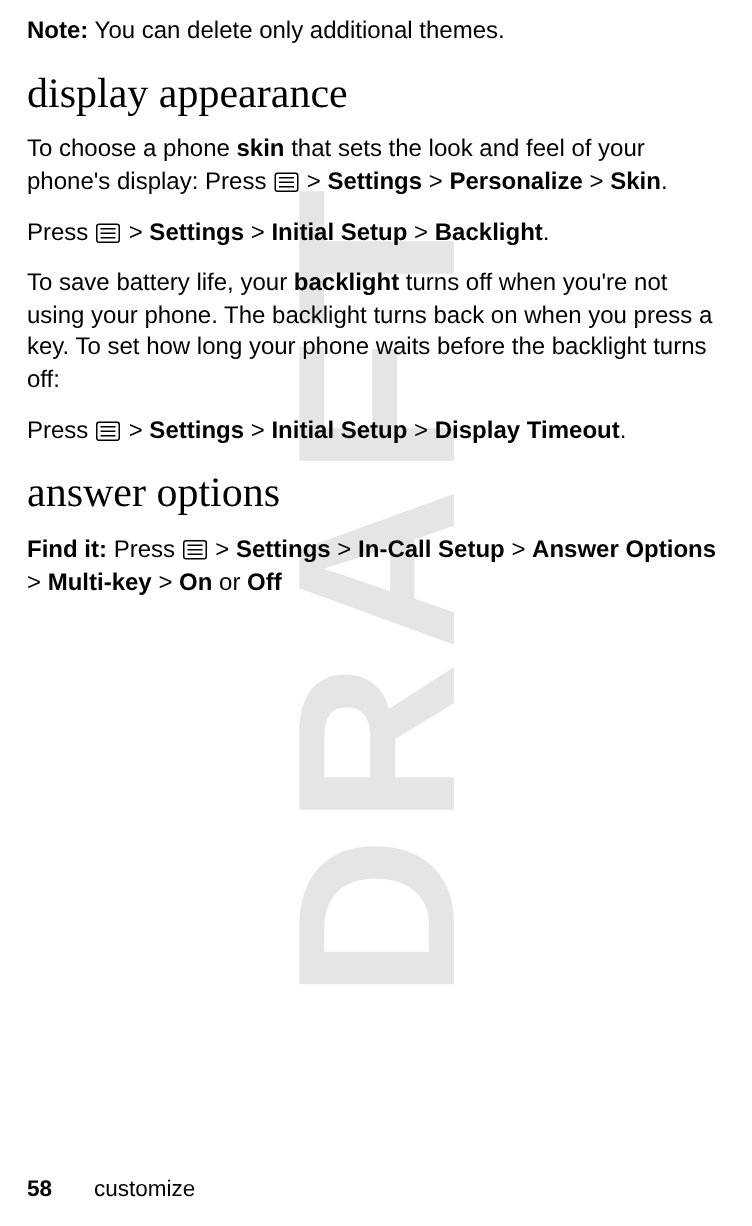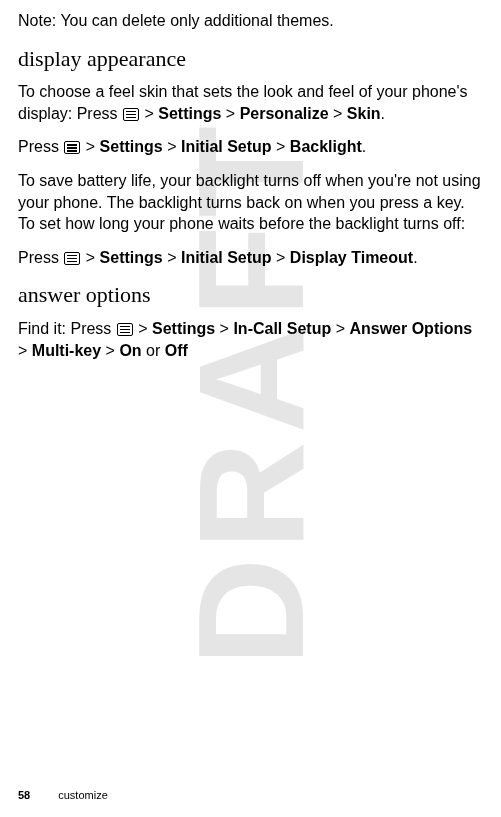--- a/index.html
+++ b/index.html
@@ -26,26 +26,26 @@
     white-space: nowrap;
     pointer-events: none;
     user-select: none;
     z-index: 0;
   }
   .content { position: relative; z-index: 1; }
   p { font-size: 16px; margin-bottom: 12px; }
   h2 {
     font-family: "Times New Roman", Times, serif;
     font-weight: 400;
-    font-size: 22px;
+    font-size: 28px;
     margin-top: 6px;
     margin-bottom: 8px;
   }
   .nowrap { white-space: nowrap; }
-  .bold { font-weight: 400; }
+  .bold { font-weight: 700; }
   .cond { font-family: "Arial Narrow", Arial, sans-serif; font-stretch: condensed; font-weight: 700; }
   .menuicon {
     display: inline-block;
     width: 16px;
     height: 13px;
     border: 1.5px solid #000;
     border-radius: 2px;
     vertical-align: -2px;
     position: relative;
     margin: 0 1px;
@@ -56,39 +56,39 @@
     left: 2px; right: 2px; top: 2px;
     height: 1.2px;
     background: #000;
     box-shadow: 0 3px 0 #000, 0 6px 0 #000;
   }
   .footer {
     position: absolute;
     bottom: 14px;
     left: 18px;
     right: 18px;
-    font-size: 11px;
+    font-size: 15px;
   }
   .footer .pg { font-weight: 700; margin-right: 28px; }
 </style>
 </head>
 <body>
 
 <div class="watermark">DRAFT</div>
 
 <div class="content">
 
   <p>
     <span class="bold">Note:</span><span> You can delete only additional themes.</span>
   </p>
 
   <h2>display appearance</h2>
 
   <p>
-    <span>To choose a feel </span><span class="bold">skin</span><span> that sets the look and feel of your phone's display: Press </span><span class="menuicon"></span><span> &gt; </span><span class="cond">Settings</span><span> &gt; </span><span class="cond">Personalize</span><span> &gt; </span><span class="cond">Skin</span><span>.</span>
+    <span>To choose a phone </span><span class="bold">skin</span><span> that sets the look and feel of your phone's display: Press </span><span class="menuicon"></span><span> &gt; </span><span class="cond">Settings</span><span> &gt; </span><span class="cond">Personalize</span><span> &gt; </span><span class="cond">Skin</span><span>.</span>
   </p>
 
 
   <p>
     <span>Press </span><span class="menuicon"></span><span> &gt; </span><span class="cond">Settings</span><span> &gt; </span><span class="cond">Initial Setup</span><span> &gt; </span><span class="cond">Backlight</span><span>.</span>
   </p>
 
   <p>
     <span>To save battery life, your </span><span class="bold">backlight</span><span> turns off when you're not using your phone. The backlight turns back on when you press a key. To set how long your phone waits before the backlight turns off:</span>
   </p>

